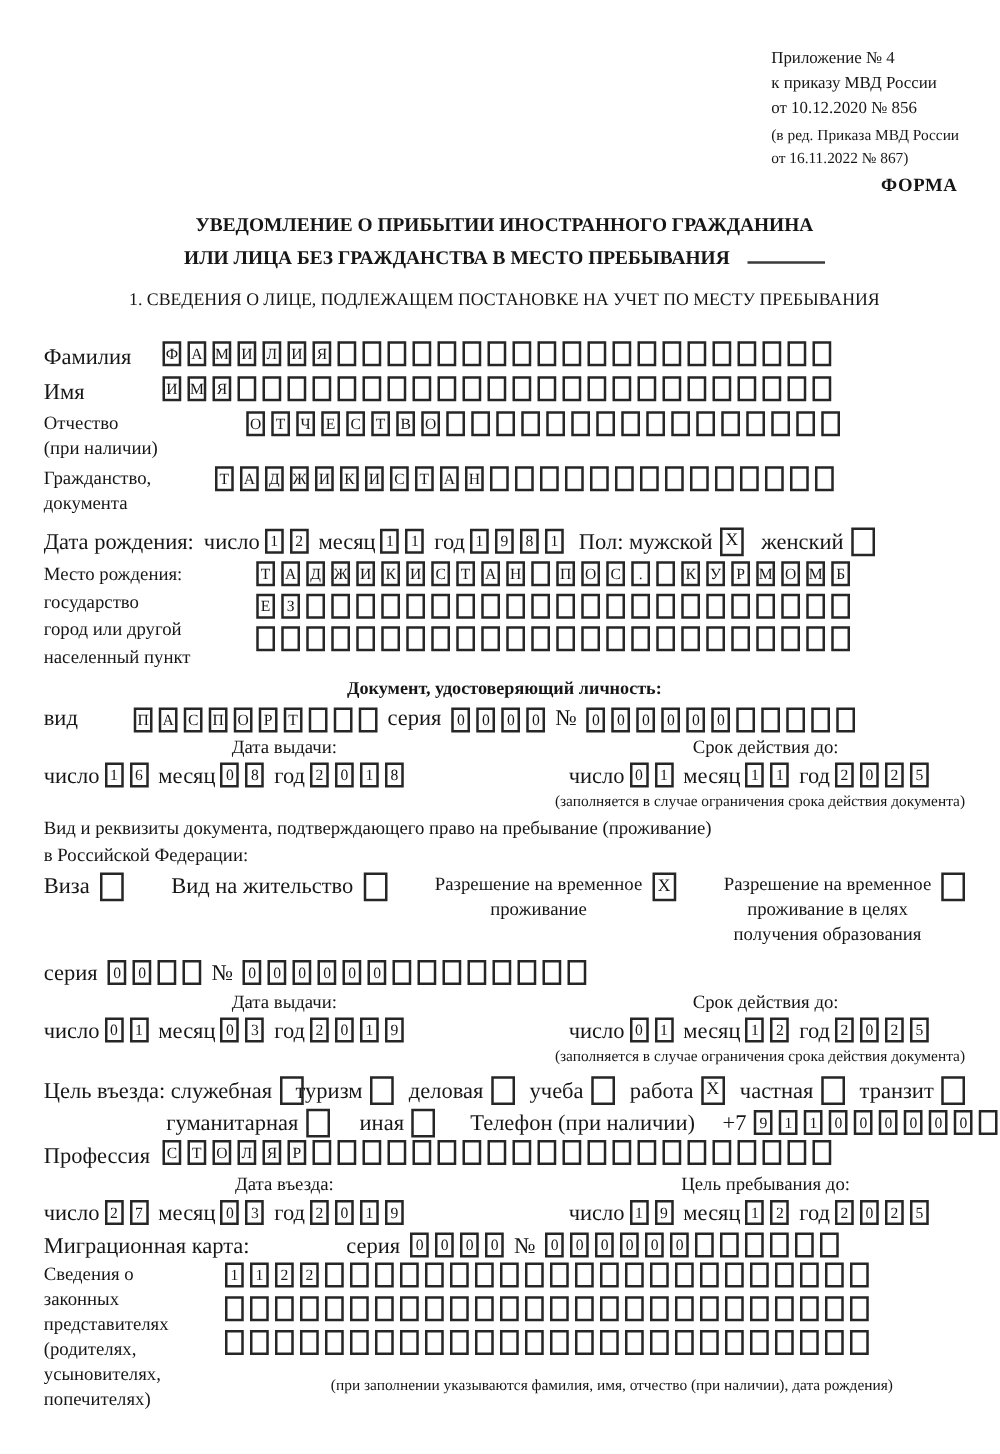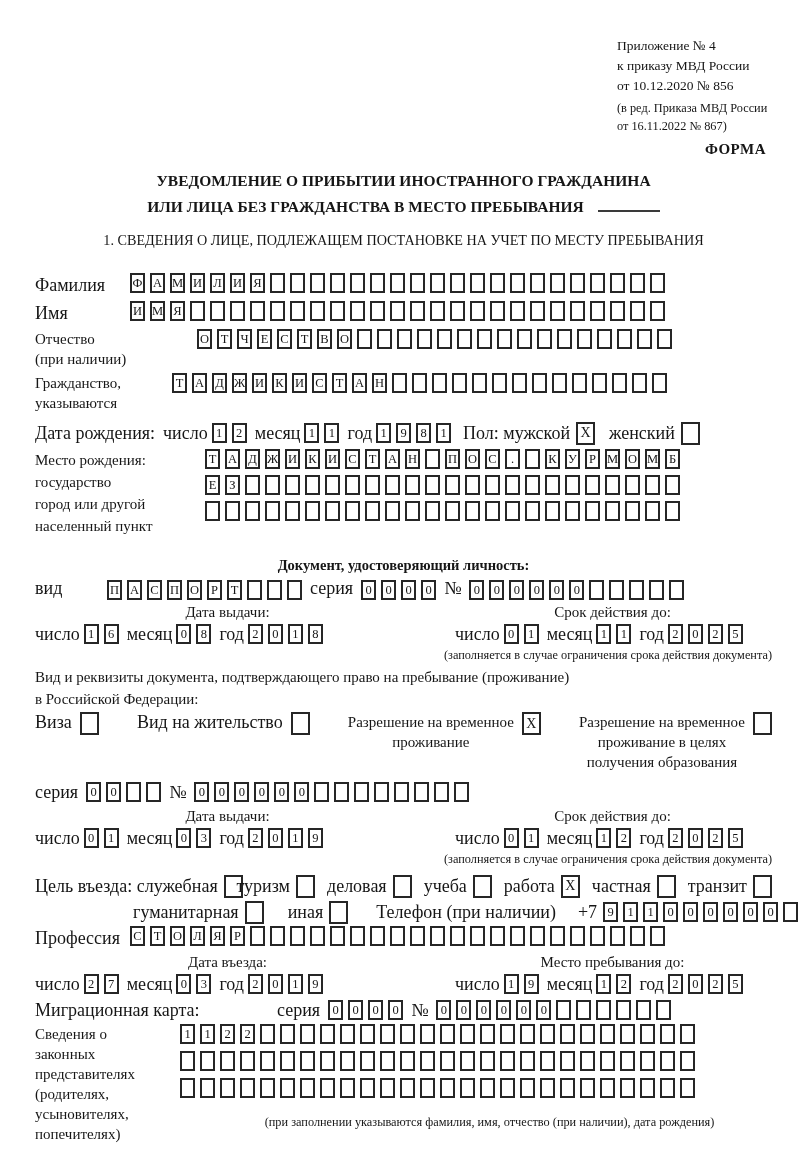--- a/index.html
+++ b/index.html
@@ -24,21 +24,21 @@
   .cbrow .cell{width:19px;height:23px;font-size:14px}
 
   .w95{width:95px}.w137{width:137px}.w162{width:162px}.w170{width:170px}.w145{width:145px}
   .mt8{margin-top:8px}.mt2{margin-top:2px}
   .mr4{margin-right:4px}.mr6{margin-right:6px}.mr8{margin-right:8px}.mr12{margin-right:12px}
   .mr22{margin-right:22px}.mr24{margin-right:24px}.mr28{margin-right:28px}
 
   .bp-cells{display:flex;flex-direction:column;gap:6px}
   .bp-label .lline{line-height:22px}
 
-  .center-head{text-align:center;font-weight:bold;font-size:14.5px;margin-top:20px}
+  .center-head{text-align:center;font-weight:bold;font-size:14.5px;margin-top:6px}
 
   .dates-hdr{display:flex;margin-top:4px;font-size:15px;line-height:16px}
   .dates-hdr .h1{width:385px;text-align:center}
   .dates-hdr .h2{width:315px;margin-left:35px;text-align:center}
   .dates-row{display:flex;margin-top:2px}
   .dgrp{display:flex;align-items:center;flex:none}
   .dgrp-left{width:385px;margin-left:0}
   .dgrp-right{margin-left:35px}
   .dgrp .lbl{margin-right:4px}
   .dgrp .cellrow{margin-right:8px}
@@ -181,21 +181,21 @@
         <span class="cell"></span>
         <span class="cell"></span>
         <span class="cell"></span>
         <span class="cell"></span>
       </span>
   </div>
 
   <div class="frow">
     <span class="labelcol w137">
       <span class="lline">Гражданство,</span>
-      <span class="lline">указываются</span>
+      <span class="lline">документа</span>
     </span>
     <span class="cellrow">
         <span class="cell">Т</span>
         <span class="cell">А</span>
         <span class="cell">Д</span>
         <span class="cell">Ж</span>
         <span class="cell">И</span>
         <span class="cell">К</span>
         <span class="cell">И</span>
         <span class="cell">С</span>
@@ -632,21 +632,21 @@
         <span class="cell"></span>
         <span class="cell"></span>
         <span class="cell"></span>
         <span class="cell"></span>
         <span class="cell"></span>
       </span>
   </div>
 
   <div class="dates-hdr">
     <span class="h1">Дата въезда:</span>
-    <span class="h2">Место пребывания до:</span>
+    <span class="h2">Цель пребывания до:</span>
   </div>
   <div class="dates-row">
     <span class="dgrp dgrp-left">
       <span class="lbl">число</span>
       <span class="cellrow">
           <span class="cell">2</span>
           <span class="cell">7</span>
         </span>
       <span class="lbl">месяц</span>
       <span class="cellrow">

